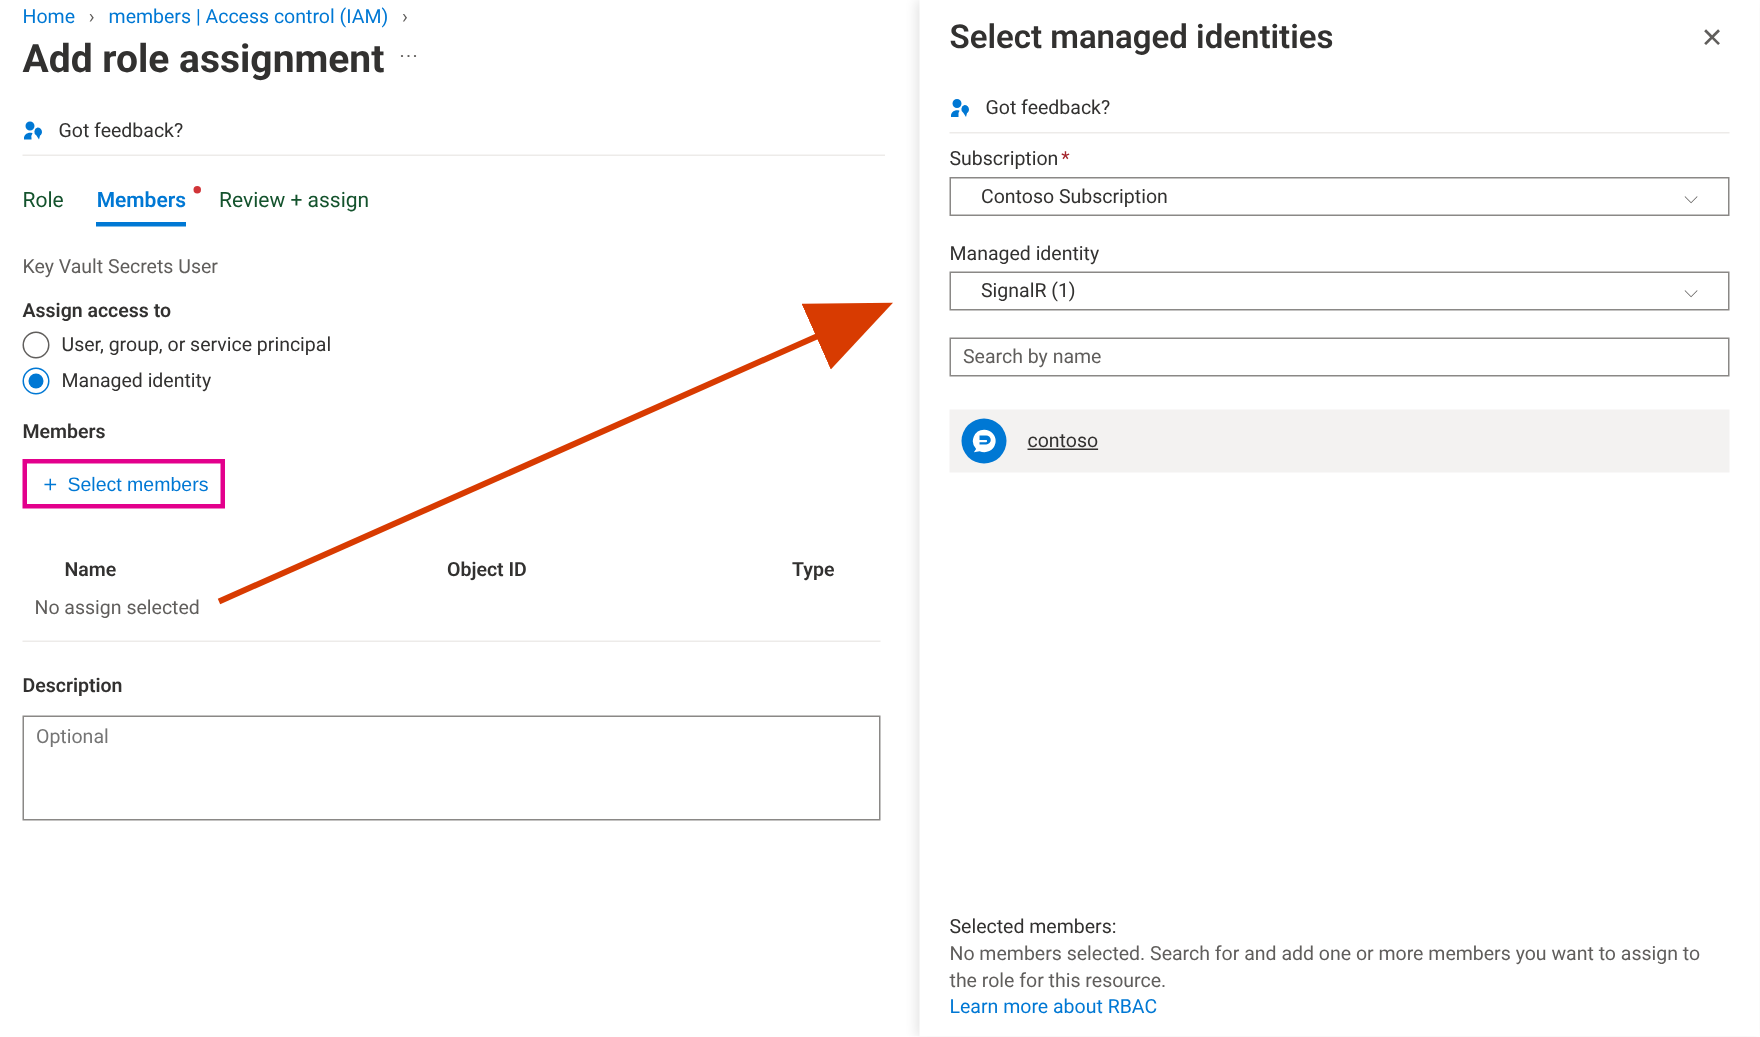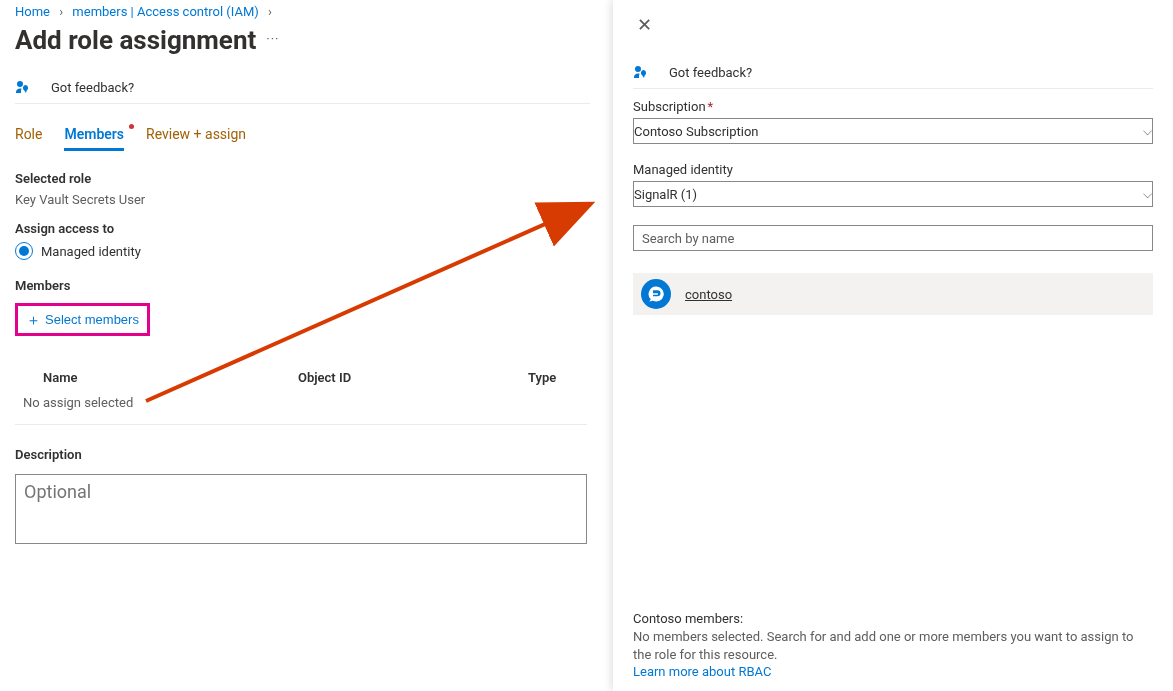--- a/index.html
+++ b/index.html
@@ -7,25 +7,25 @@
   body { width:1173px; height:691px; position:relative; overflow:hidden; }
 
   .main { position:absolute; left:0; top:0; width:590px; padding:4px 0 0 15px; }
   .breadcrumb { font-size:13px; color:#605e5c; margin-bottom:4px; }
   .breadcrumb a { color:#0078d4; text-decoration:none; }
   .breadcrumb .sep { color:#605e5c; margin:0 6px; }
   .page-title-row { display:flex; align-items:center; gap:10px; }
   h1.page-title { font-size:26px; font-weight:700; margin:2px 0 18px; }
   .ellipsis-icon { color:#605e5c; letter-spacing:1px; position:relative; top:-10px; }
 
-  .feedback-row { display:flex; align-items:center; gap:20px; padding:6px 0 8px; border-bottom:1px solid #edebe9; width:575px; color:#323130;}
+  .feedback-row { display:flex; align-items:center; gap:8px; padding:6px 0 8px; border-bottom:1px solid #edebe9; width:575px; color:#323130;}
   .feedback-icon { color:#0078d4; display:inline-flex; }
 
   .tabs { display:flex; gap:22px; margin:22px 0 20px; }
-  .tab { font-size:14px; color:#a16207; padding-bottom:6px; cursor:pointer; position:relative; }
+  .tab { font-size:14px; color:#14532d; padding-bottom:6px; cursor:pointer; position:relative; }
   .tab.active { color:#0078d4; font-weight:600; border-bottom:3px solid #0078d4; }
   .dot { position:absolute; top:-2px; right:-10px; width:5px; height:5px; background:#d13438; border-radius:50%; }
 
   .section-label { font-weight:600; margin-top:10px; margin-bottom:6px; }
   .section-value { color:#605e5c; margin-bottom:14px; }
 
   .radio-row { display:flex; align-items:center; gap:8px; margin:6px 0; }
   .radio { width:18px; height:18px; border-radius:50%; border:1px solid #605e5c; display:inline-flex; align-items:center; justify-content:center; background:#fff; }
   .radio.selected { border-color:#0078d4; }
   .radio.selected::after { content:""; width:10px; height:10px; border-radius:50%; background:#0078d4; display:block; }
@@ -34,34 +34,34 @@
   .highlight-box { border:3px solid #e3008c; padding:2px 2px; display:inline-block; margin-top:4px; margin-bottom:10px; }
   .plus { font-size:15px; line-height:1; }
 
   .members-table { width:572px; margin-top:18px; }
   .members-head { display:flex; padding:6px 8px; font-weight:600; font-size:13px; color:#323130;margin-left:20px; }
   .col-name { flex: 0 0 255px; }
   .col-obj  { flex: 0 0 230px; }
   .col-type { flex: 1; }
   .members-empty { padding:4px 8px; color:#605e5c; border-bottom:1px solid #edebe9; padding-bottom:14px;}
 
-  .desc-box { width:572px; height:70px; border:1px solid #8a8886; margin-top:6px; padding:6px 8px; font-size:18px; color:#605e5c; resize:none; font-family:inherit; }
+  .desc-box { width:572px; height:70px; border:1px solid #8a8886; margin-top:6px; padding:6px 8px; font-size:13px; color:#605e5c; resize:none; font-family:inherit; }
 
   
   .panel { position:absolute; right:0; top:0; width:560px; height:691px; background:#fff; box-shadow:-2px 0 8px rgba(0,0,0,0.12); padding:10px 20px 0; display:flex; flex-direction:column; }
   .panel-head { display:flex; align-items:center; justify-content:space-between; margin-bottom:18px; }
   .panel-title { font-size:22px; font-weight:600; }
   .close-x { background:none; border:none; font-size:18px; color:#605e5c; cursor:pointer; padding:4px; }
 
   .panel .feedback-row { width:100%; }
 
   .field-block { margin:10px 0 8px; }
   .field-label { font-size:13px; margin-bottom:4px; }
   .req-star { color:#a4262c; margin-left:2px; }
-  .select { width:100%; height:26px; border:1px solid #8a8886; display:flex; align-items:center; justify-content:space-between; padding:0 0; background:#fff; cursor:pointer; }
+  .select { width:100%; height:26px; border:1px solid #8a8886; display:flex; align-items:center; justify-content:space-between; padding:0 20px; background:#fff; cursor:pointer; }
   .chev { color:#605e5c; font-size:12px; }
 
   .search-input { width:100%; height:26px; border:1px solid #8a8886; padding:0 8px; font-family:inherit; font-size:13px; color:#323130; }
   .search-input::placeholder { color:#605e5c; }
 
   .info-icon { display:inline-flex; width:14px; height:14px; border:1px solid #605e5c; border-radius:50%; align-items:center; justify-content:center; font-size:9px; color:#605e5c; margin-left:4px; position:relative; top:2px; }
 
   .identity-row { display:flex; align-items:center; gap:14px; background:#f3f2f1; padding:6px 8px; margin-top:14px; cursor:pointer;text-decoration:underline; }
   .identity-icon { width:30px; height:30px; border-radius:50%; background:#0078d4; display:flex; align-items:center; justify-content:center; }
   .identity-icon svg { width:18px; height:18px; fill:#fff; }
@@ -101,24 +101,27 @@
 
   <div class="tabs">
     <div class="tab">Role</div>
     <div class="tab active">
       <span>Members</span>
       <span class="dot"></span>
     </div>
     <div class="tab">Review + assign</div>
   </div>
 
-  <div class="section-label">Selected role</div>
   <div class="section-value">Key Vault Secrets User</div>
 
   <div class="section-label">Assign access to</div>
+  <div class="radio-row">
+    <span class="radio"></span>
+    <span>User, group, or service principal</span>
+  </div>
   <div class="radio-row">
     <span class="radio selected"></span>
     <span>Managed identity</span>
   </div>
 
   <div class="section-label" style="margin-top:18px;">Members</div>
   <div class="highlight-box">
     <button class="select-members-btn">
       <span class="plus">＋</span>
       <span>Select members</span>
@@ -142,20 +145,21 @@
   <defs>
     <marker id="ah" markerWidth="14" markerHeight="14" refX="12" refY="6" orient="auto">
       <path d="M0,0 L14,6 L0,12 z" fill="#d83b01"></path>
     </marker>
   </defs>
   <line x1="6" y1="206" x2="448" y2="10" stroke="#d83b01" stroke-width="4" marker-end="url(#ah)"></line>
 </svg>
 
 <div class="panel">
   <div class="panel-head">
+    <div class="panel-title">Select managed identities</div>
     <button class="close-x">✕</button>
   </div>
 
   <div class="feedback-row">
     <span class="feedback-icon">
       <svg width="16" height="16" viewBox="0 0 16 16">
           <path fill="#0078d4" d="M5 2a3 3 0 100 6 3 3 0 000-6zM1 13c0-2 2-3.5 4-3.5.6 0 1.2.1 1.7.3A4 4 0 006 13v1H1v-1zm9-7a3 3 0 013 3c0 1-.5 1.9-1.3 2.4L11 14l-1.7-2.6A3 3 0 0110 6z"></path>
         </svg>
     </span>
     <span>Got feedback?</span>
@@ -186,17 +190,17 @@
   <div class="identity-row">
     <span class="identity-icon">
       <svg viewBox="0 0 24 24">
           <path d="M12 2a10 10 0 00-7 17l-2 3 5-1a10 10 0 104-19zm2 13H8v-2h6c1 0 1-2 0-2H8V7h6a4 4 0 010 8z"></path>
         </svg>
     </span>
     <span>contoso</span>
   </div>
 
   <div class="panel-footer">
-    <div>Contoso members:</div>
+    <div>Selected members:</div>
     <div class="sub">No members selected. Search for and add one or more members you want to assign to the role for this resource.</div>
     <a href="#" class="learn-link">Learn more about RBAC</a>
   </div>
 </div>
 
 </body></html>

